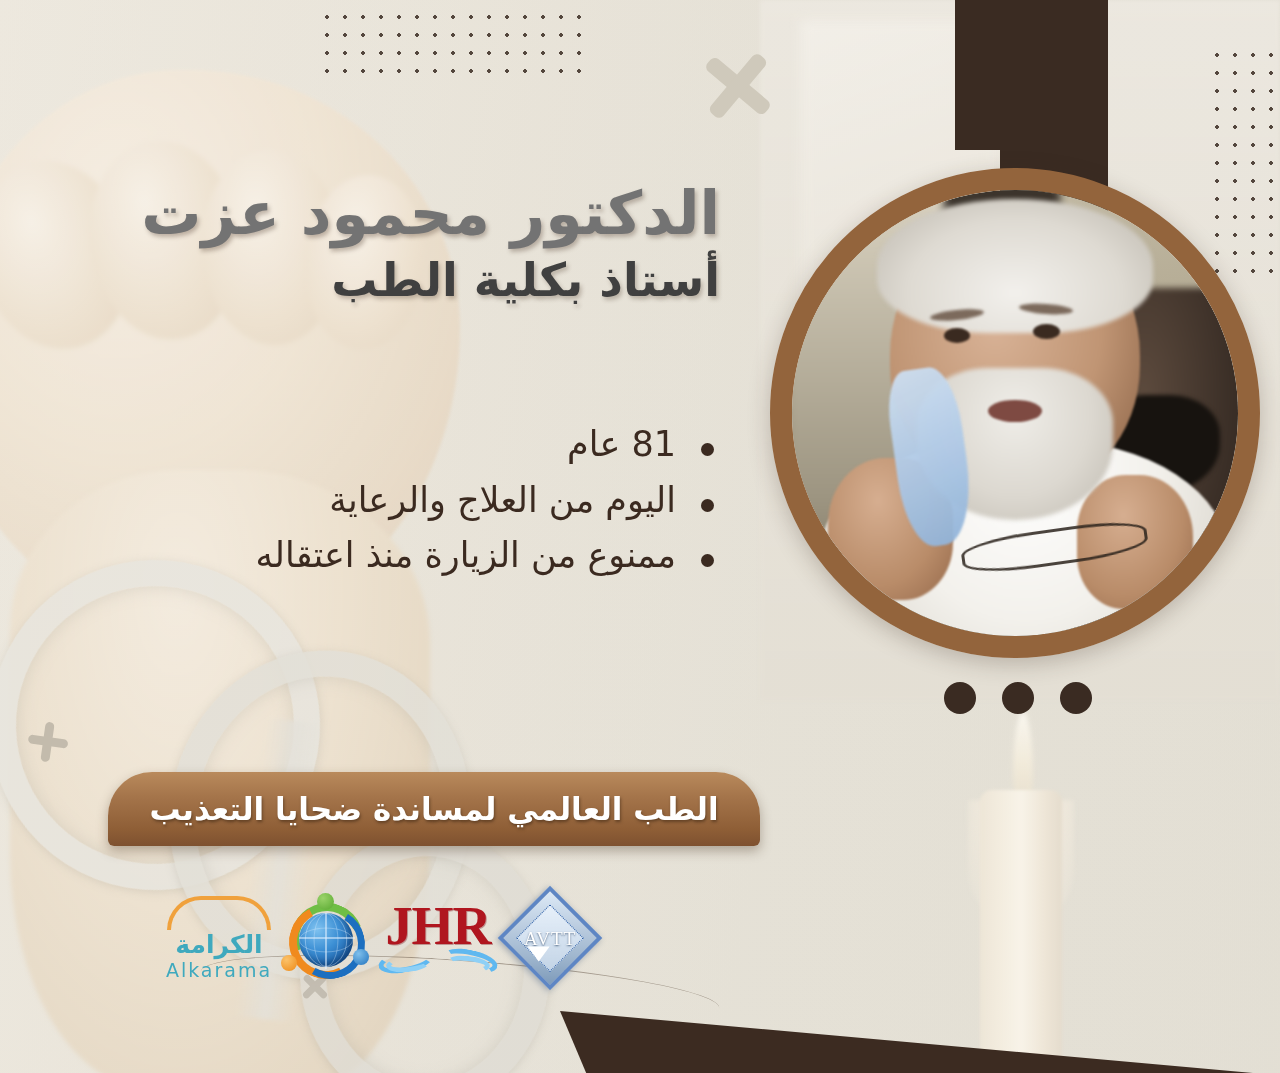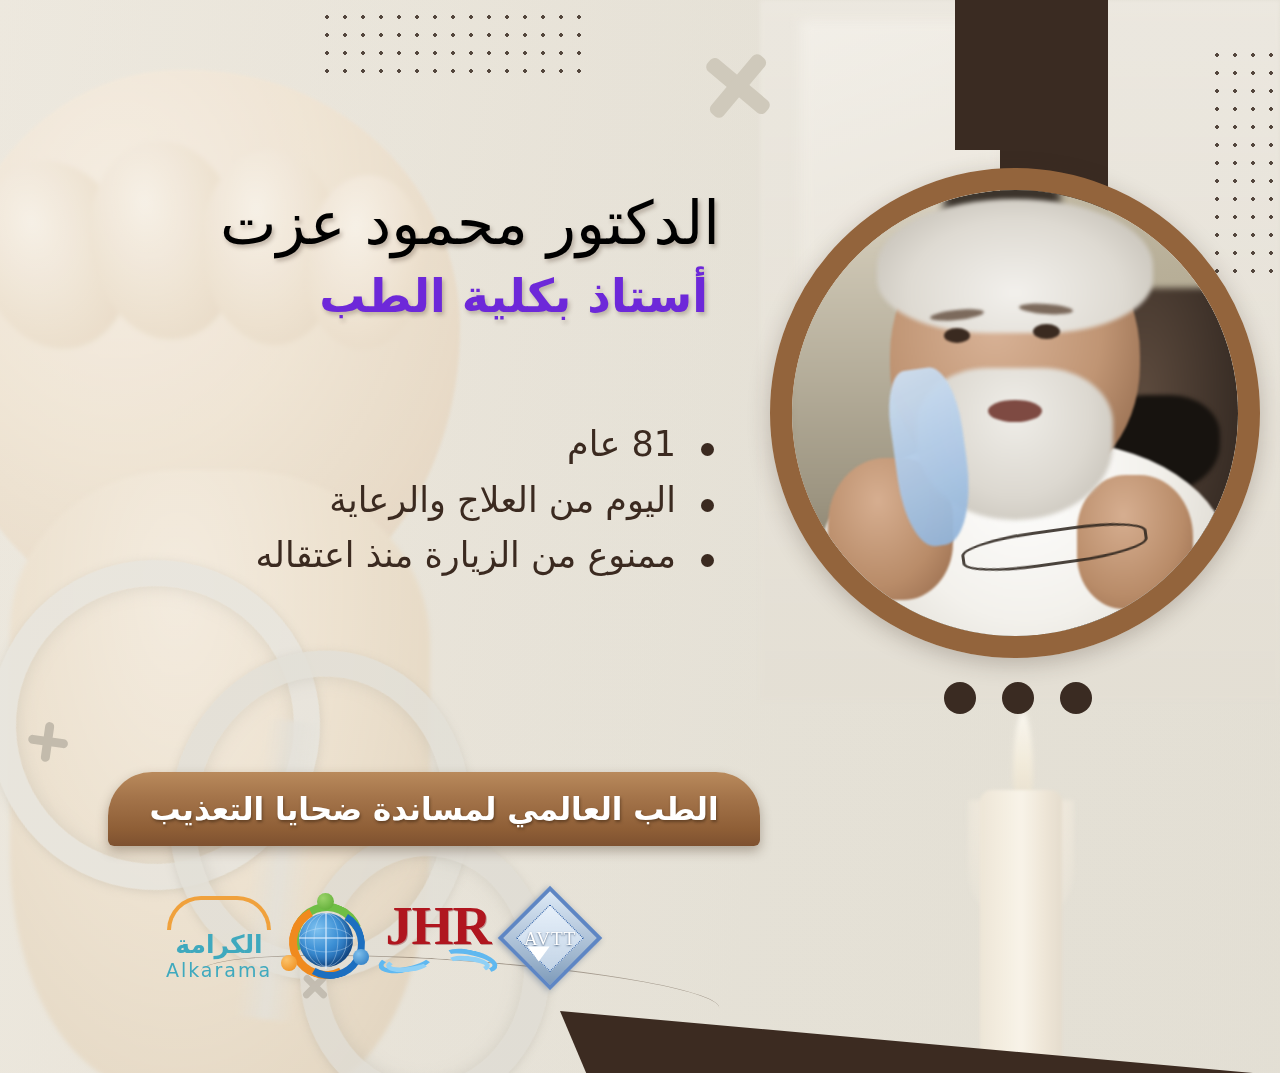--- a/index.html
+++ b/index.html
@@ -223,26 +223,26 @@
     background:radial-gradient(ellipse at 40% 30%,#D6AE90,#B98C69 60%,#94684A);filter:blur(1px);}
   .ph-glasses{position:absolute;left:38%;top:76%;width:42%;height:8%;
     border:3px solid #2C241D;border-radius:40%;transform:rotate(-8deg);opacity:.85;filter:blur(.6px);}
 
   
   .text-col{
     position:absolute;right:560px;top:178px;width:660px;
     text-align:right;direction:rtl;
   }
   .title{
-    font-size:60px;font-weight:400;color:#000000;line-height:1.12;
-    letter-spacing:0px;margin:12px 0 6px 0;
+    font-size:60px;font-weight:700;color:#737373;line-height:1.12;
+    letter-spacing:0px;margin:2px 0 6px 0;
     text-shadow:2px 3px 4px rgba(90,70,55,.35);
   }
   .subtitle{
-    font-size:46px;font-weight:700;color:#6d28d9;line-height:1.2;margin:12px;
+    font-size:46px;font-weight:700;color:#404040;line-height:1.2;margin:0;
     text-shadow:2px 3px 4px rgba(90,70,55,.32);
   }
 
   .bullets{
     position:absolute;right:560px;top:420px;width:660px;
     list-style:none;margin:0;padding:0;direction:rtl;text-align:right;
   }
   .bullets li{
     font-size:35px;color:#3B2A20;line-height:1.42;
     padding-right:44px;position:relative;margin-bottom:6px;font-weight:400;

